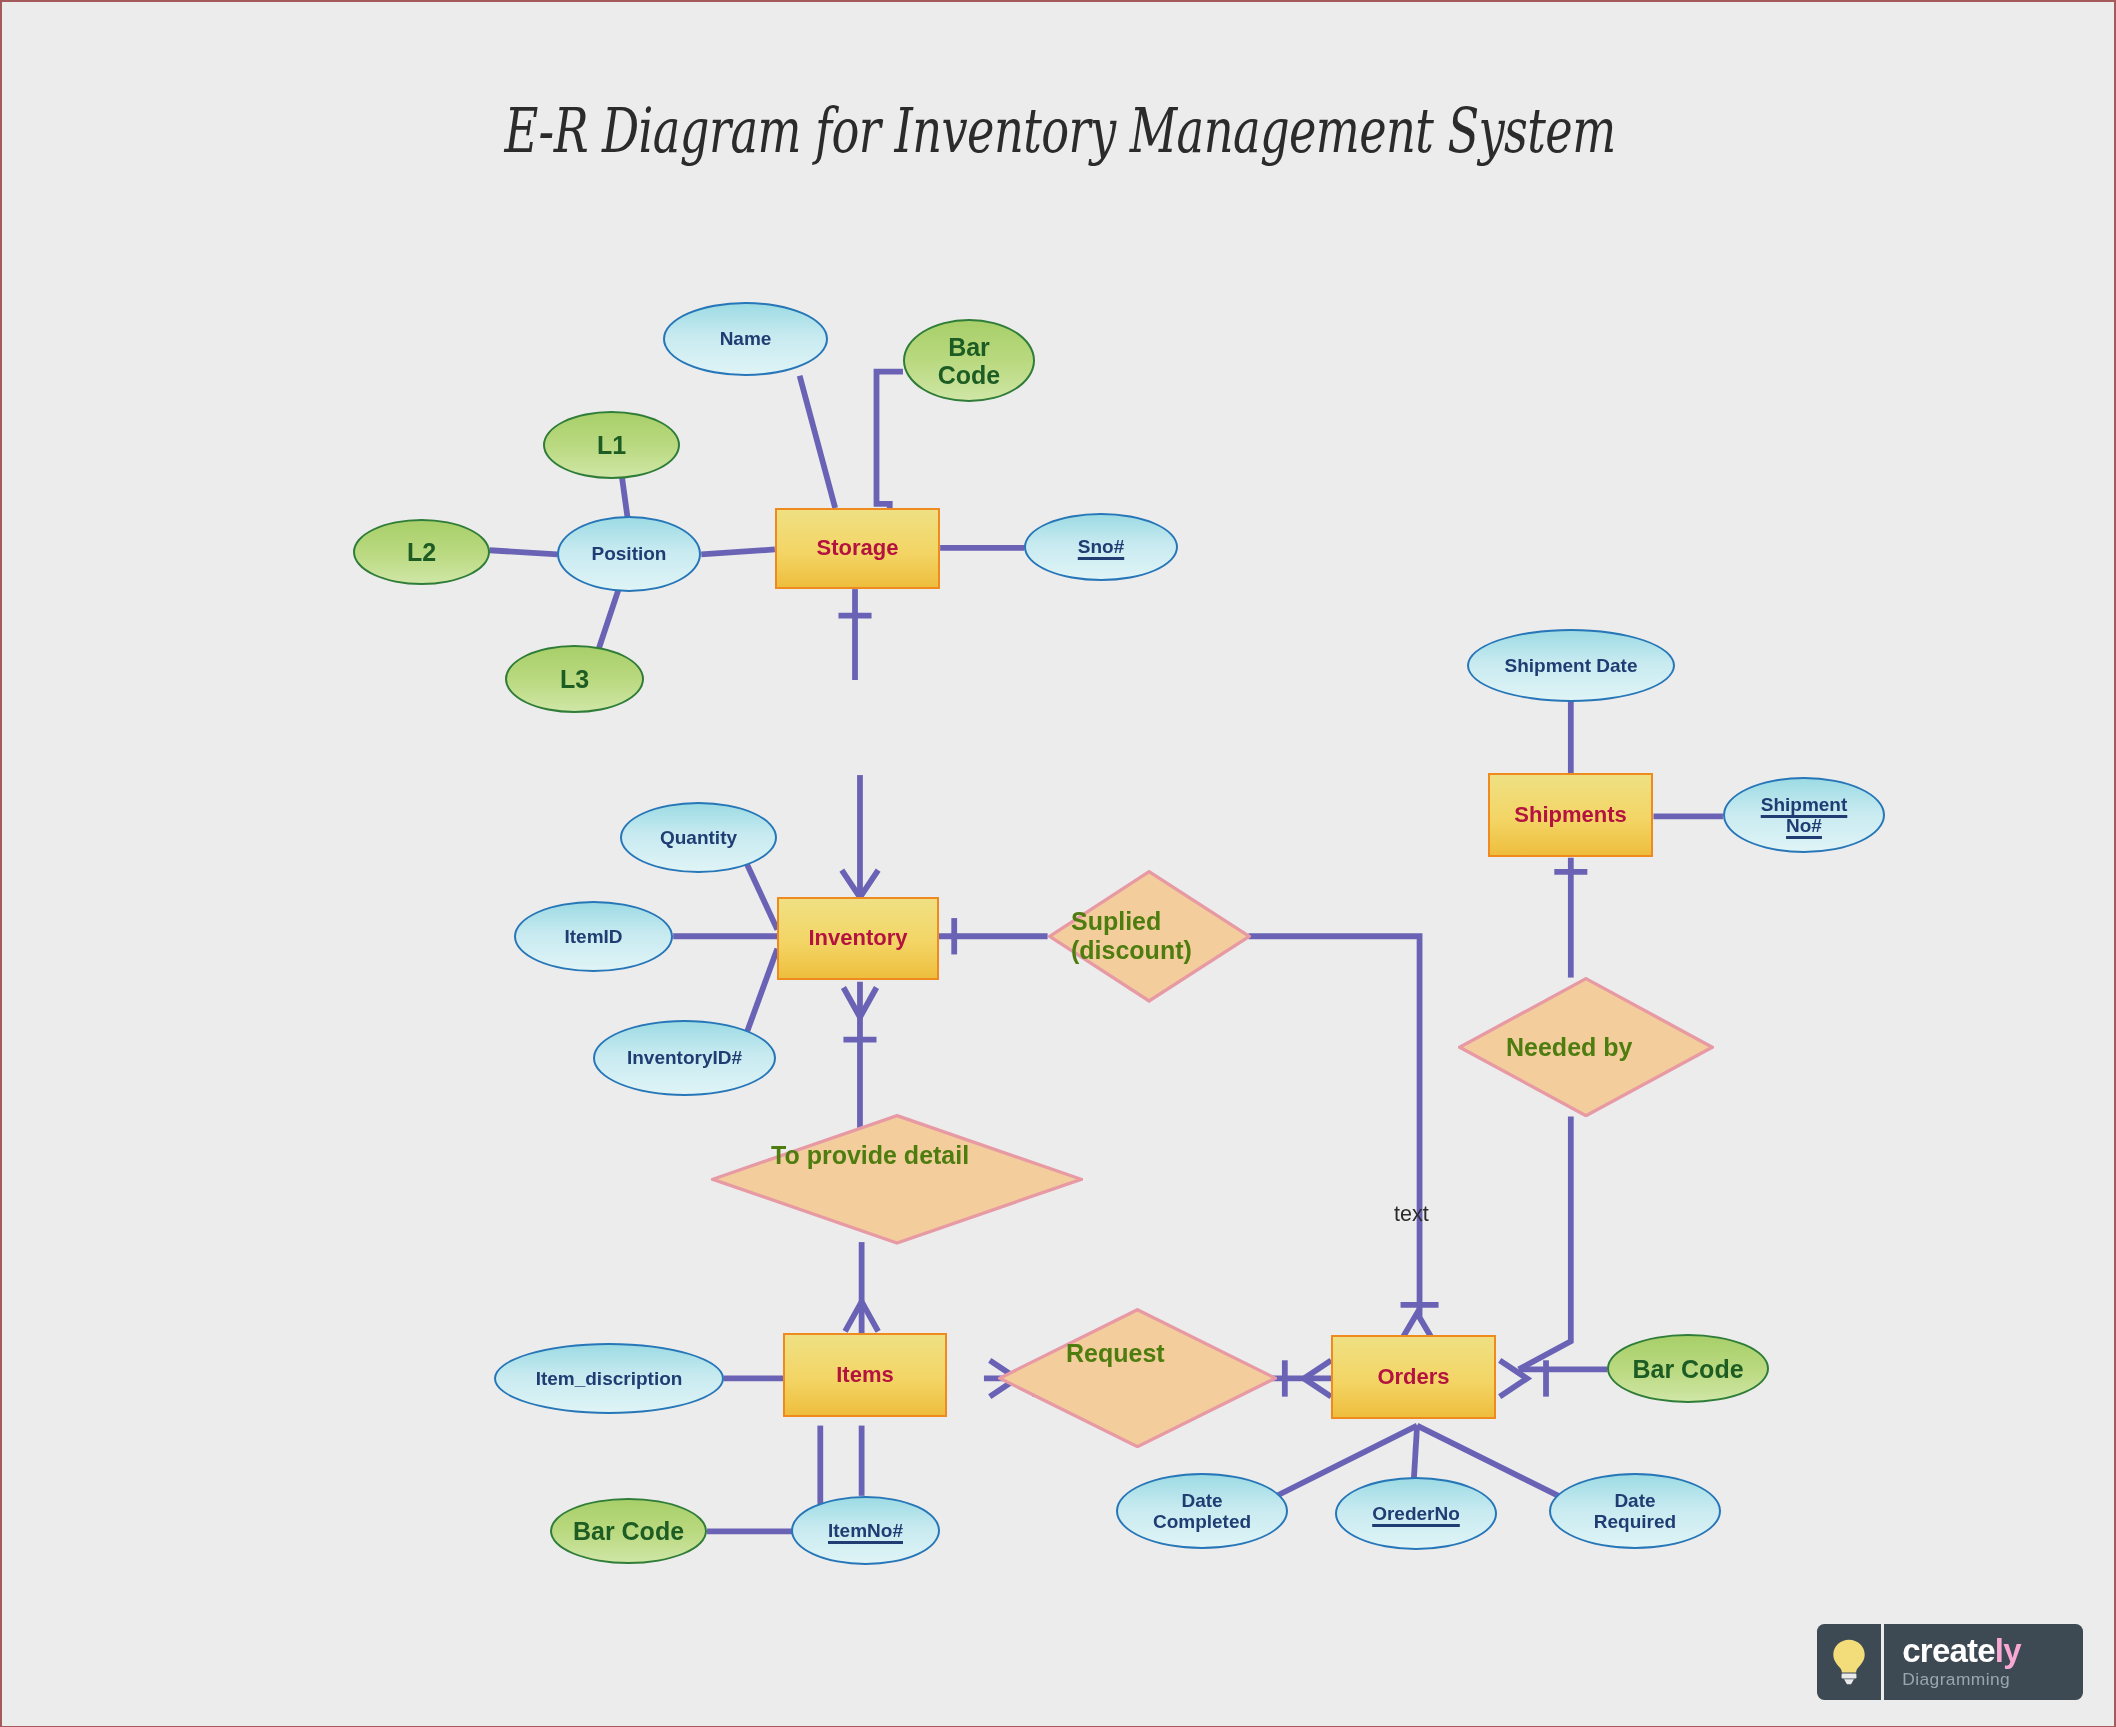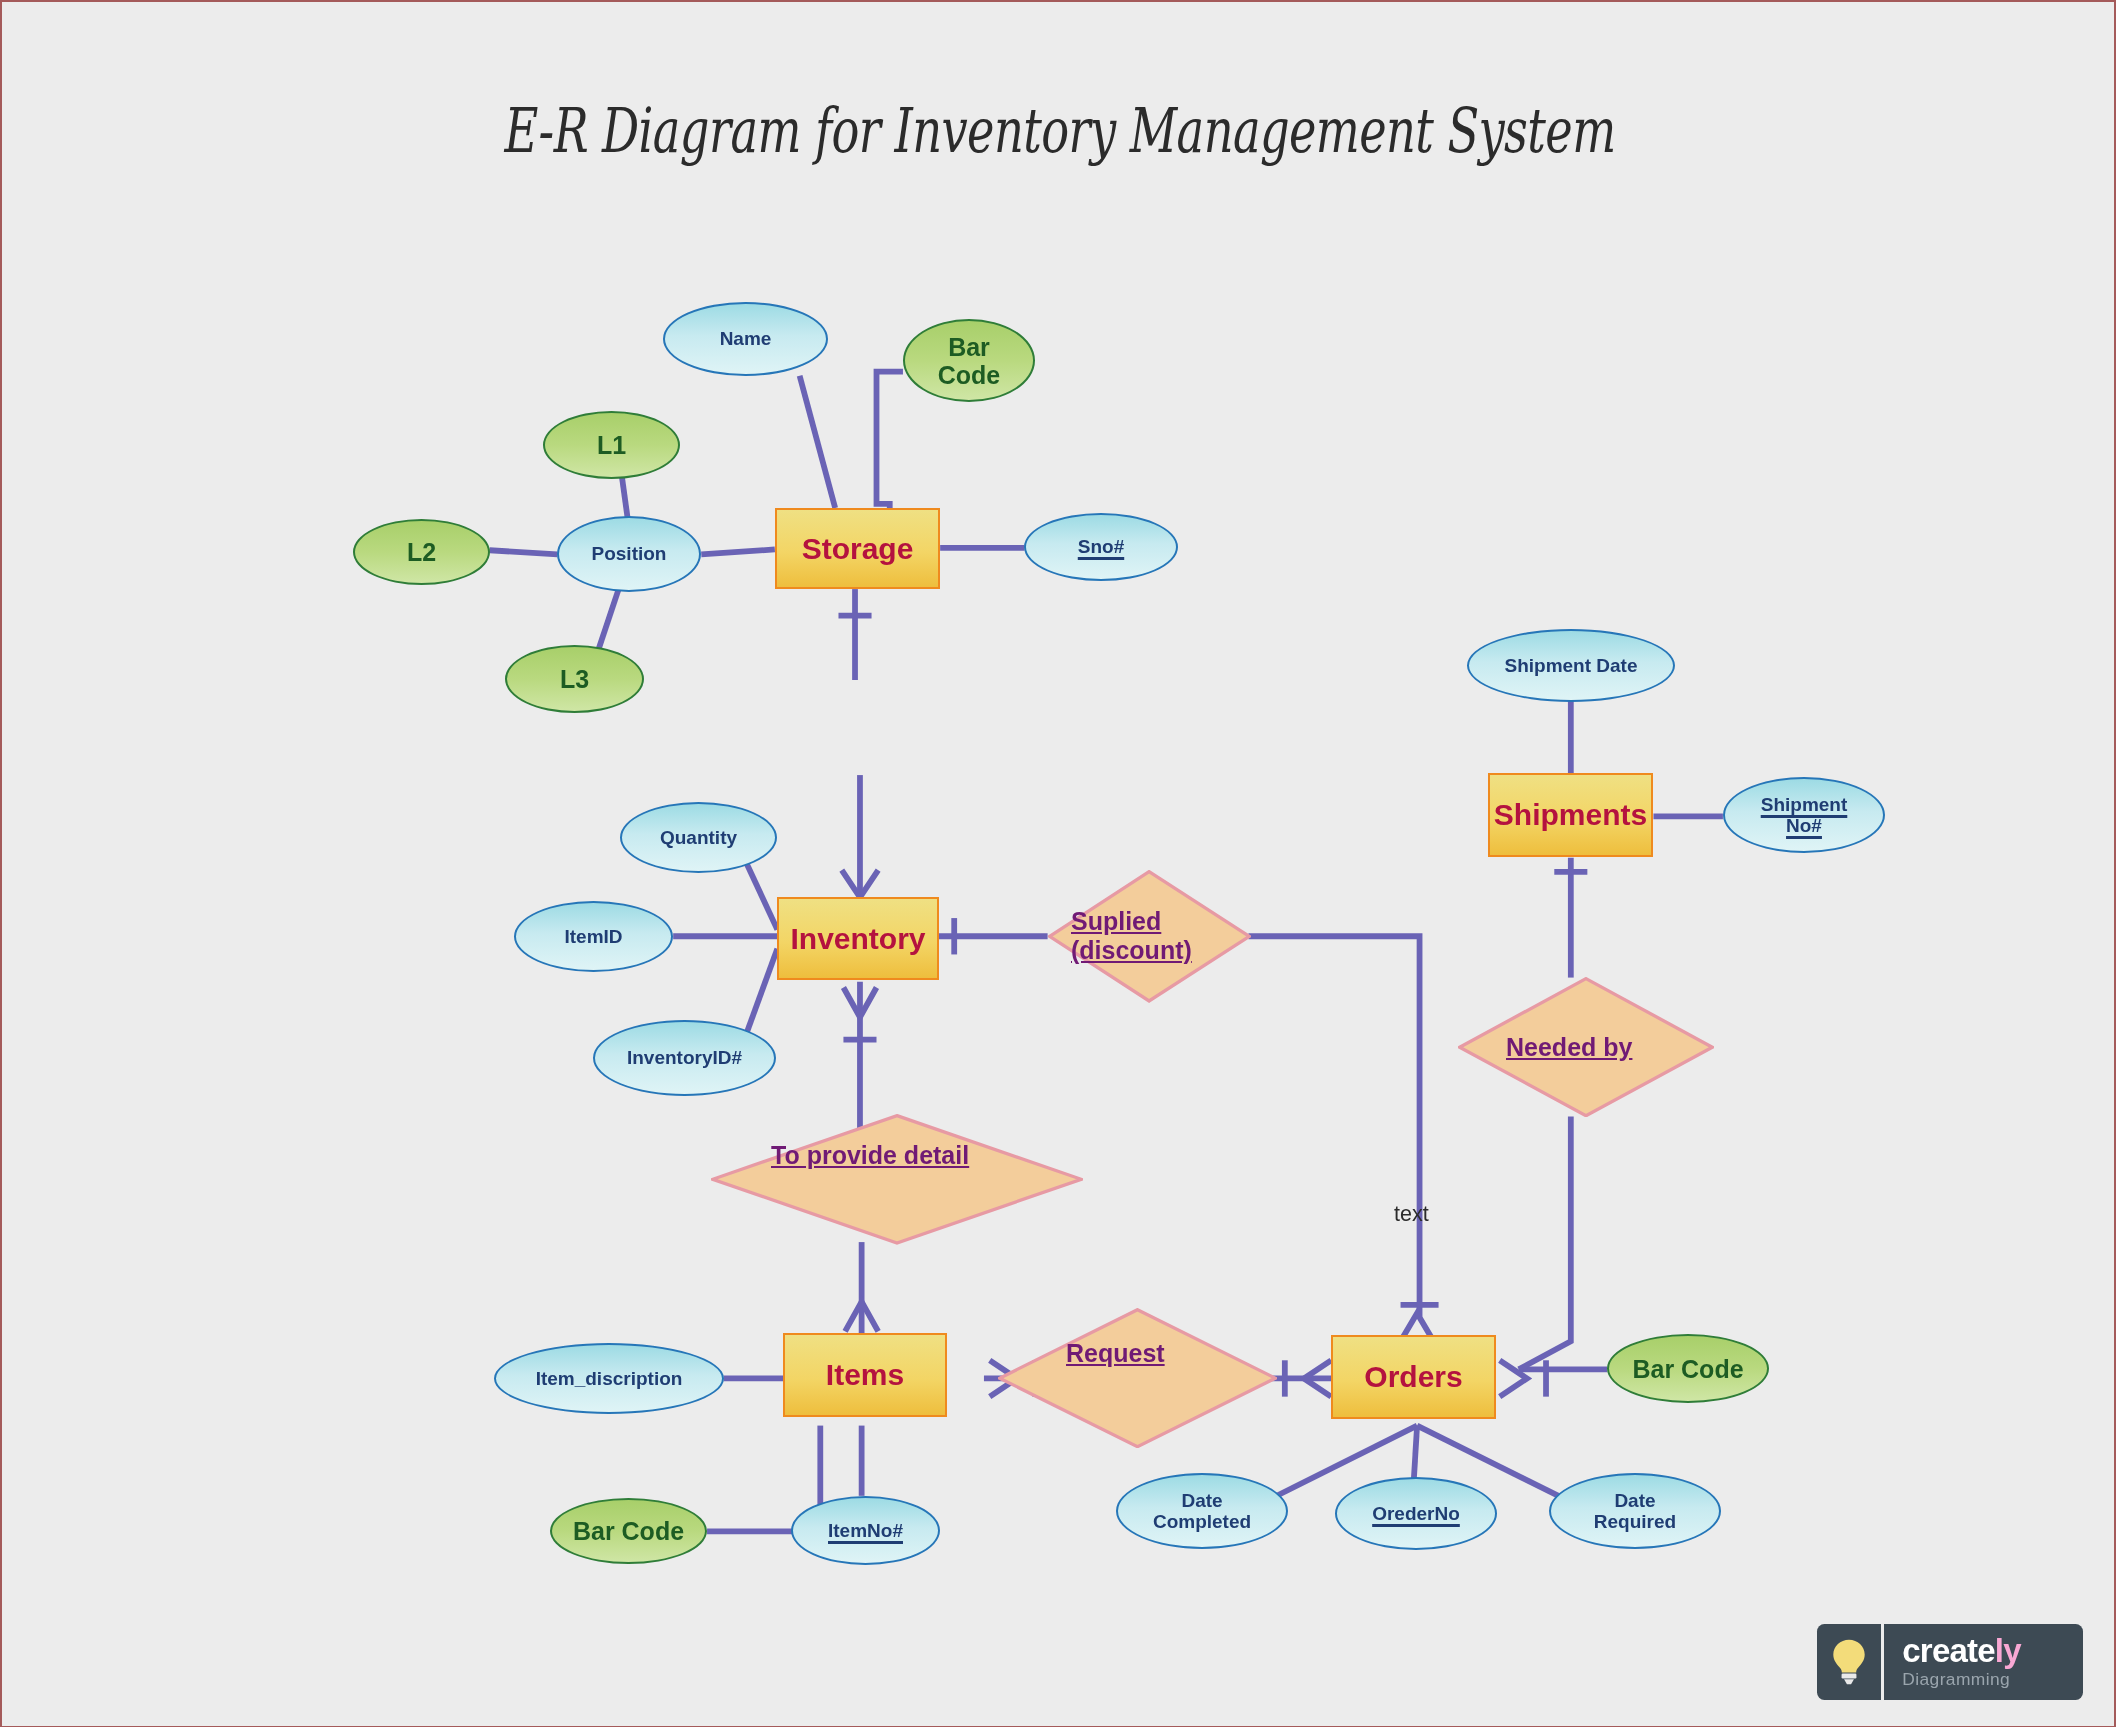--- a/index.html
+++ b/index.html
@@ -22,28 +22,28 @@
         background:linear-gradient(180deg,#9ddbe4 0%,#c7eaf0 45%,#dff4f6 100%);
         color:#1f3d73;font-weight:bold;font-size:19px;}
   
   .ell-green{border-radius:50%;border:2.5px solid #2f7d38;
         background:linear-gradient(180deg,#a8cf6a 0%,#b9d97f 50%,#cfe6a5 100%);
         color:#1d5c23;font-weight:bold;font-size:25px;}
 
   
   .ent{border:2.5px solid #ef8a1e;
        background:linear-gradient(180deg,#efe083 0%,#f3d565 55%,#eebe3d 100%);
-       color:#b4123f;font-weight:bold;font-size:30px;}
+       color:#b4123f;font-weight:bold;font-size:22px;}
 
   
   .dia{position:absolute;}
   .dia .shape{position:absolute;inset:0;}
   .dia .lbl{position:absolute;inset:0;display:flex;align-items:center;
             font-weight:bold;font-size:25px;line-height:1.15;white-space:pre-line;}
-  .dia.peach .lbl{color:#701a75;text-decoration:underline;}
+  .dia.peach .lbl{color:#4d7c0f;}
   .dia.red .lbl{color:#fceff1;}
 
   .pk{text-decoration:underline;text-underline-offset:4.1px;text-decoration-thickness:2.5px;}
 
   .freetext{position:absolute;font-size:21.5px;color:#2b2b2b;font-weight:400;}
 
   
   .badge{position:absolute;left:1815px;top:1622px;width:266px;height:76px;
          display:flex;align-items:stretch;}
   .badge .bulbbox{width:64px;background:#3d4a54;border-radius:7.4px 0 0 7.4px;

